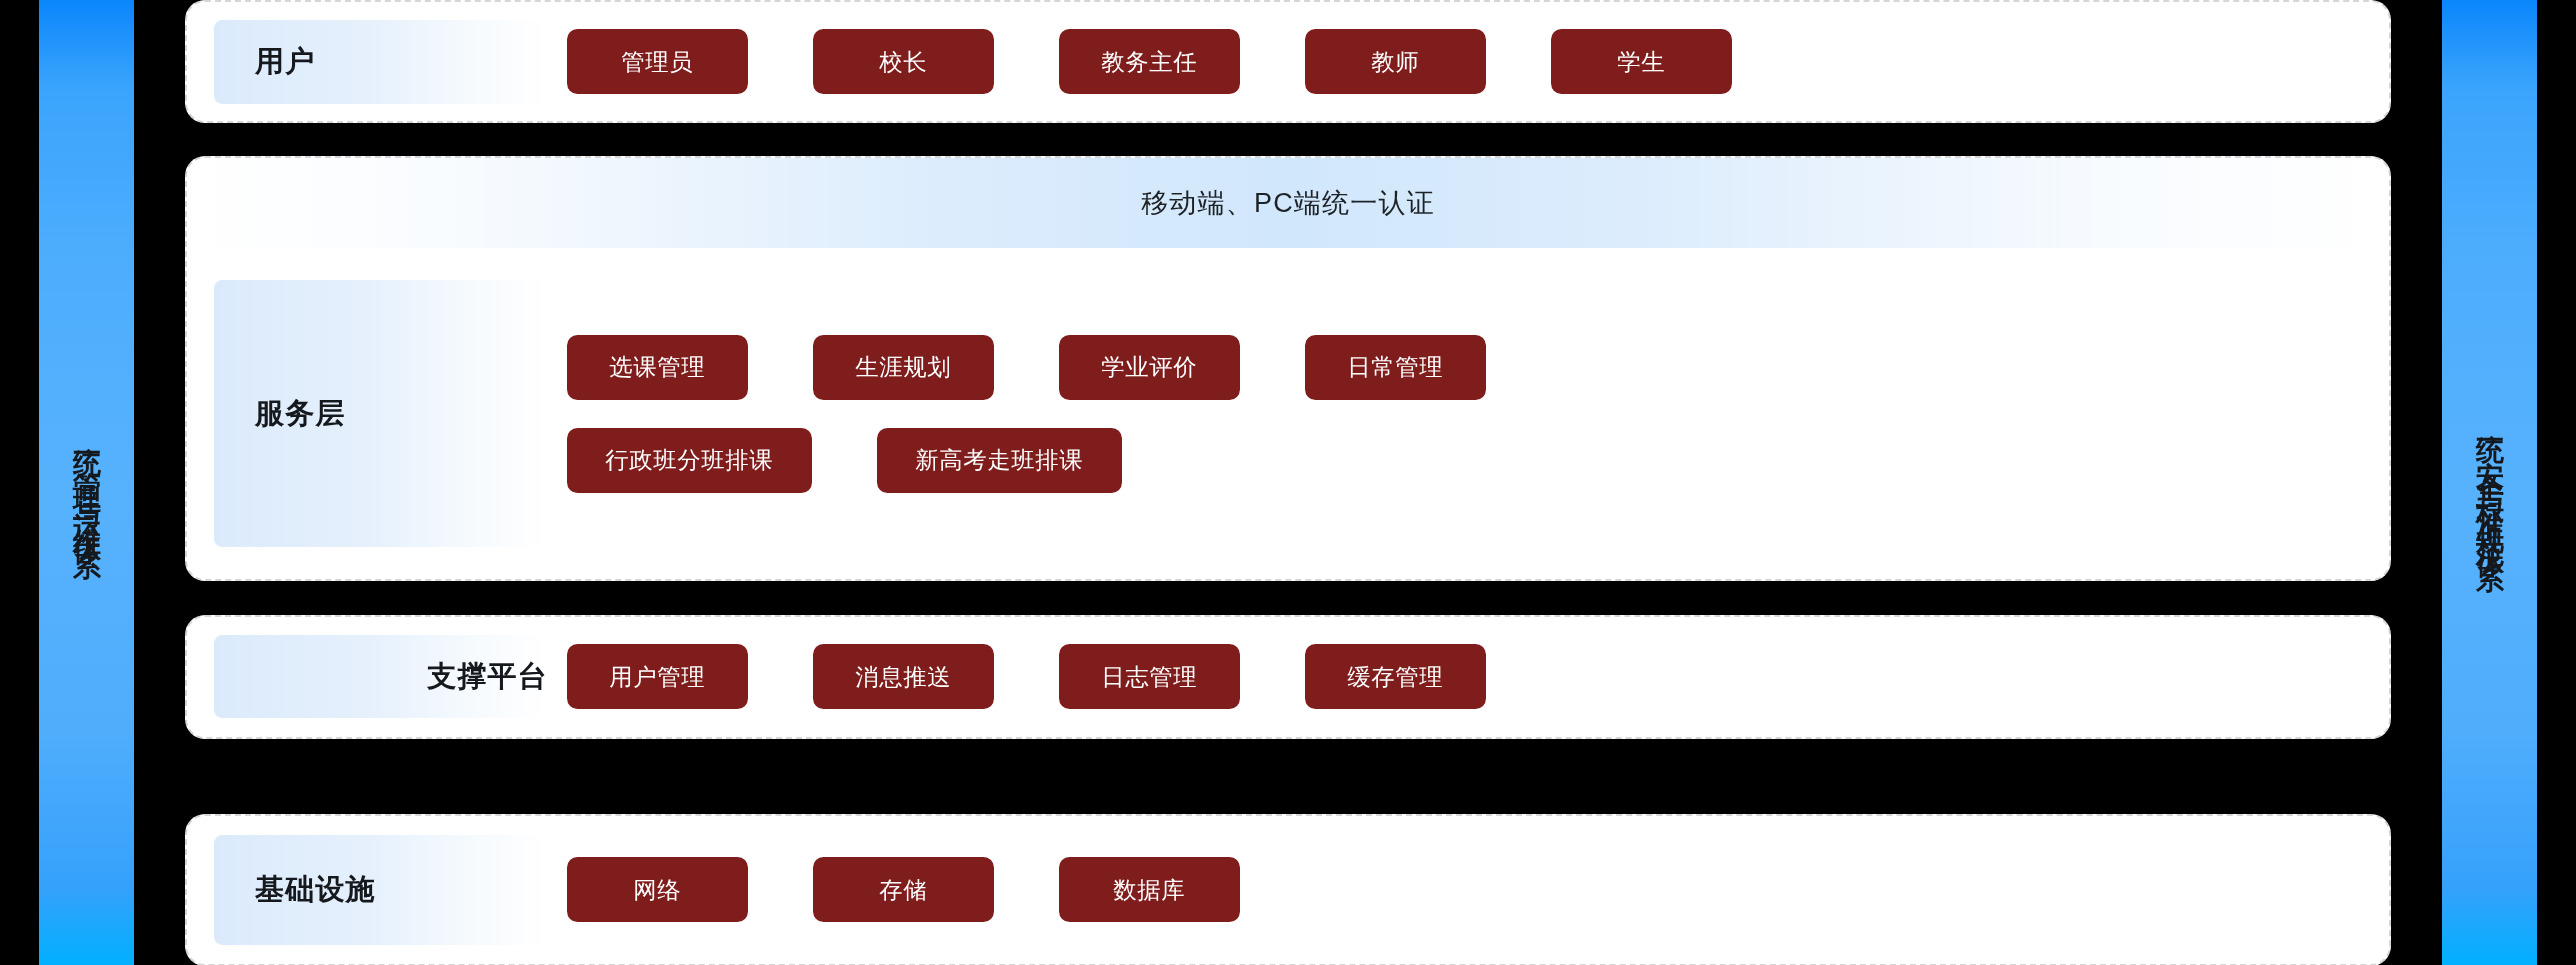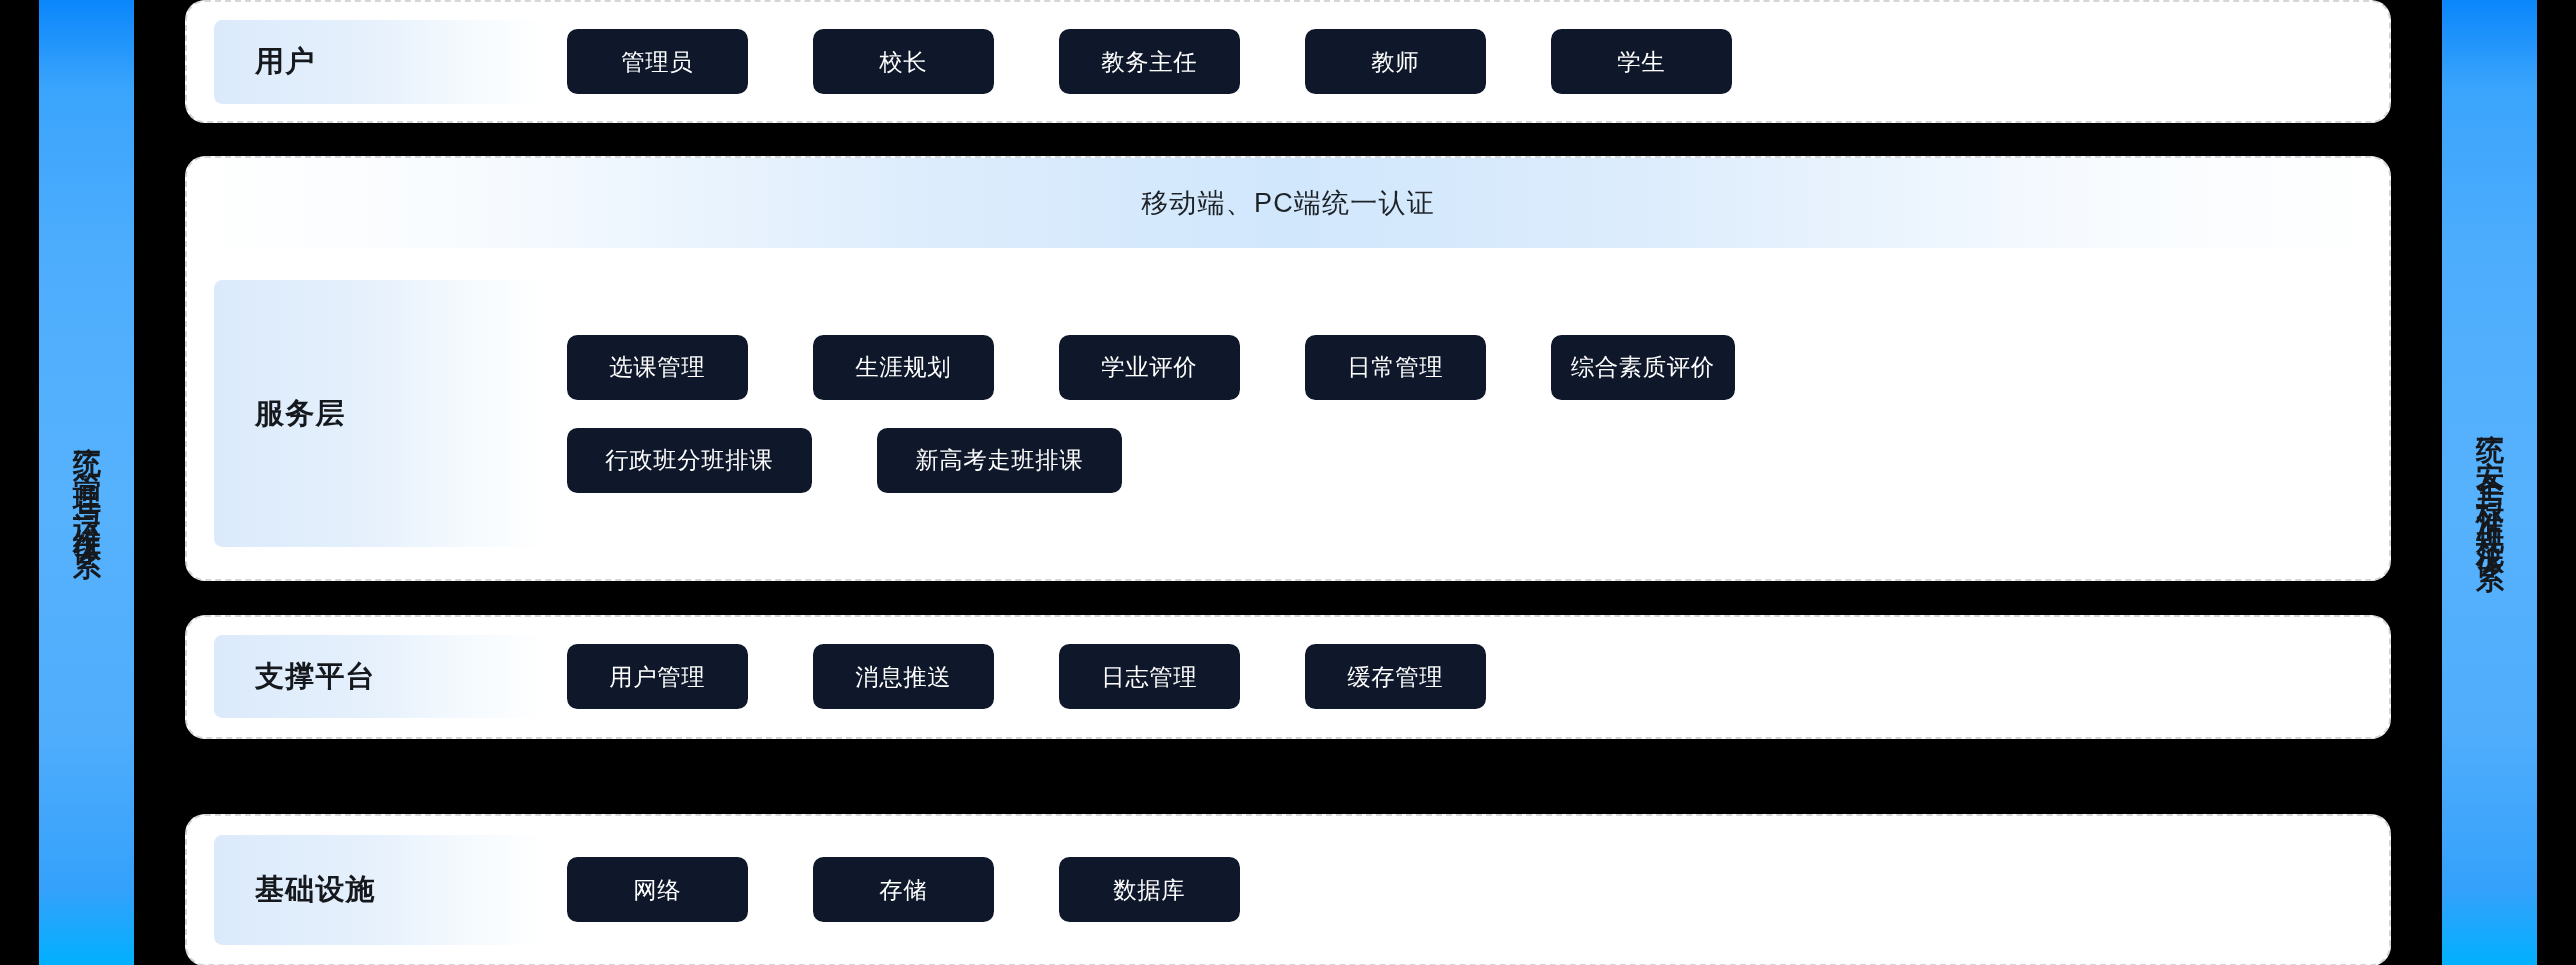--- a/index.html
+++ b/index.html
@@ -120,21 +120,21 @@
     flex: 0 0 334px;
     width: 334px;
     display: flex;
     align-items: center;
     padding-left: 41px;
     box-sizing: border-box;
     background: linear-gradient(to right, #dbeafb 0%, #e5f0fc 45%, #f7fbfe 80%, #ffffff 100%);
     border-radius: 8.2px;
   }
   .card-users   .layer-label { margin: 17.5px 0; }
-  .card-support .layer-label { margin: 18.7px 0; }
+  .card-support .layer-label { margin: 18.7px 0; justify-content: flex-end; }
   .card-infra   .layer-label { margin: 18.7px 0; }
   .card-service .layer-label { margin: 32px 0; }
 
   .layer-label-text {
     font-size: 29px;
     font-weight: 700;
     color: #15181c;
     letter-spacing: 1.2px;
     white-space: nowrap;
   }
@@ -149,21 +149,21 @@
     box-sizing: border-box;
   }
 
   .btn-row {
     display: flex;
     flex-direction: row;
     align-items: center;
   }
 
   .node-btn {
-    background: #0f172a;
+    background: #7f1d1d;
     color: #ffffff;
     border: none;
     border-radius: 10.5px;
     height: 65px;
     min-width: 181px;
     padding: 18px 20px;
     margin-right: 65px;
     font-family: inherit;
     font-size: 23.4px;
     letter-spacing: 0.6px;
@@ -212,21 +212,20 @@
       <div class="layer-row">
         <div class="layer-label">
           <span class="layer-label-text">服务层</span>
         </div>
         <div class="btn-area">
           <div class="btn-row">
             <button class="node-btn">选课管理</button>
             <button class="node-btn">生涯规划</button>
             <button class="node-btn">学业评价</button>
             <button class="node-btn">日常管理</button>
-            <button class="node-btn">综合素质评价</button>
           </div>
           <div class="btn-row">
             <button class="node-btn wide">行政班分班排课</button>
             <button class="node-btn wide">新高考走班排课</button>
           </div>
         </div>
       </div>
     </div>
 
     <div class="layer-card card-support">

